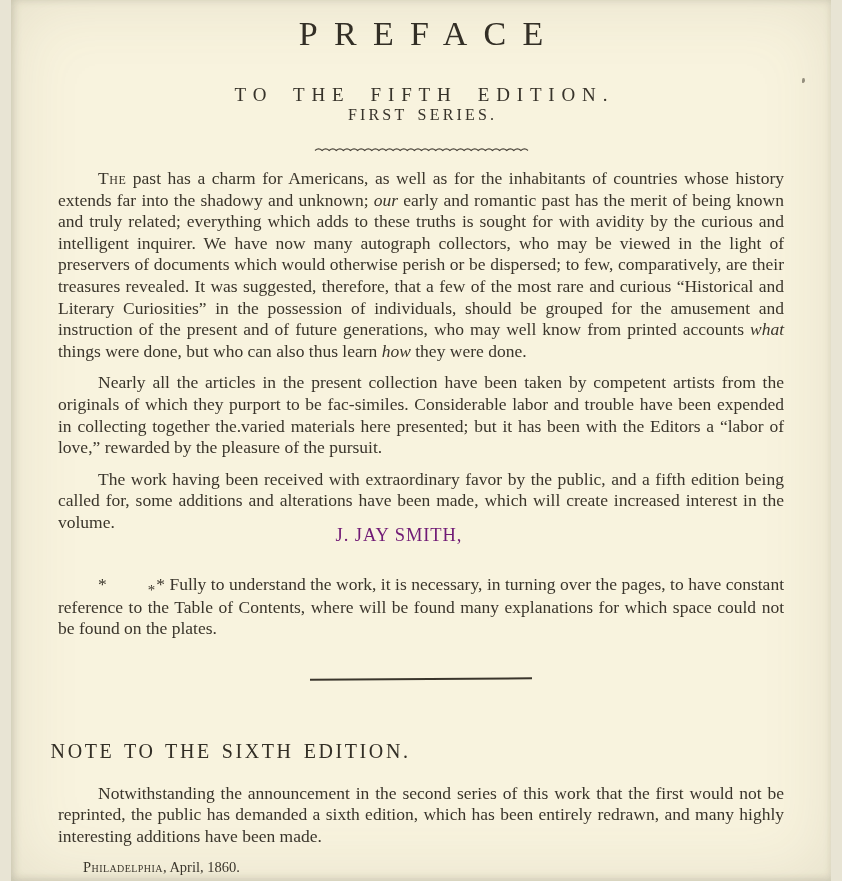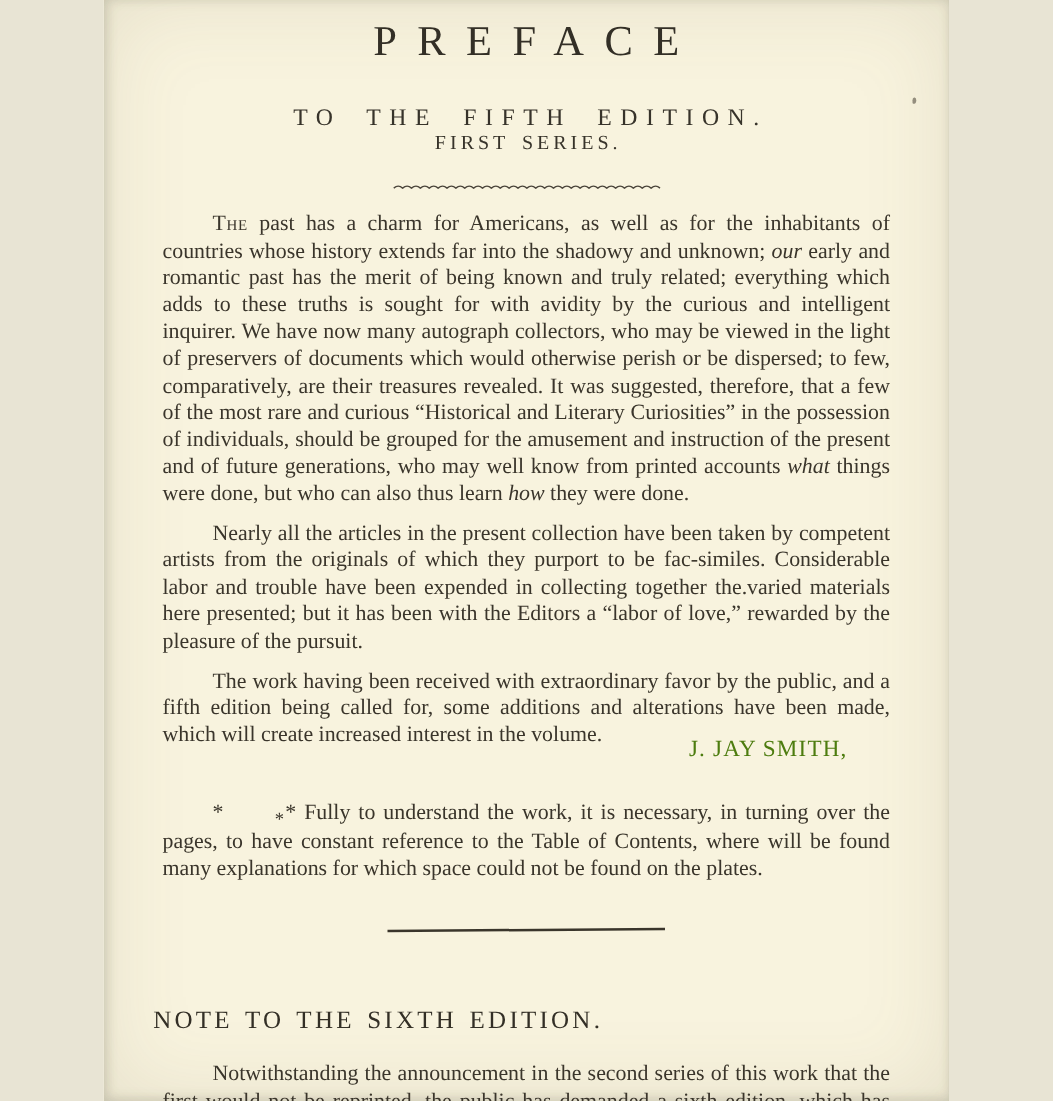--- a/index.html
+++ b/index.html
@@ -1,18 +1,18 @@
 <!DOCTYPE html>
 <html><head>
 <meta charset="utf-8">
 <style>
   html, body { margin: 0; padding: 0; background: #e8e4d4; }
   .page {
     position: relative;
-    width: 676px;
+    width: 820px;
     height: 881px;
     margin: 0 auto;
     background: #f8f3de;
     color: #3a352b;
     font-family: "Liberation Serif", "DejaVu Serif", serif;
     overflow: hidden;
     box-shadow: inset 0 0 70px rgba(110,100,70,0.13),
                 inset 3px 0 9px rgba(90,85,70,0.16),
                 inset 0 -3px 9px rgba(90,85,70,0.10);
   }
@@ -45,25 +45,25 @@
 
   
   .body-text p { margin: 10px; text-align: justify; font-size: 17.5px; line-height: 21.6px; }
   .para { text-indent: 40px; }
   .p1 { margin-top: 14px !important; }
   .smallcaps { font-variant: small-caps; letter-spacing: 0.03em; }
   .it { font-style: italic; }
 
   .signatures {
     margin: -21.6px 18px 0 0;
-    text-align: right;
+    text-align: center;
     font-size: 18.5px;
     line-height: 26px;
     letter-spacing: 0.05em;
-    color: #4d7c0f;
+    color: #701a75;
   }
   .sig-first { padding-right: 26px; }
 
   .note-para { margin-top: 26px !important; }
   .asterism .lo { display: inline-block; transform: translateY(0.32em); font-size: 0.85em; margin: 0 1px; }
 
   .rule {
     width: 222px; height: 2px;
     background: #3a352b;
     margin: 38px auto 0;
@@ -126,18 +126,18 @@
         <div class="sig-first">J. JAY SMITH,</div>
       </div>
 
       <p class="para note-para"><span class="asterism"><span>*</span><span class="lo">*</span><span>*</span></span><span> Fully to understand the work, it is necessary, in turning over the pages, to have constant reference to the Table of Contents, where will be found many explanations for which space could not be found on the plates.</span></p>
 
       <div class="rule"></div>
 
       <section>
         <h2 class="sixth-heading">NOTE TO THE SIXTH EDITION.</h2>
         <p class="para sixth-para">Notwithstanding the announcement in the second series of this work that the first would not be reprinted, the public has demanded a sixth edition, which has been entirely redrawn, and many highly interesting additions have been made.</p>
-        <p class="dateline"><span class="smallcaps">Curiosities</span><span>, April, 1860.</span></p>
+        <p class="dateline"><span class="smallcaps">Philadelphia</span><span>, April, 1860.</span></p>
       </section>
 
     </main>
   </div>
 </div>
 
 </body></html>

